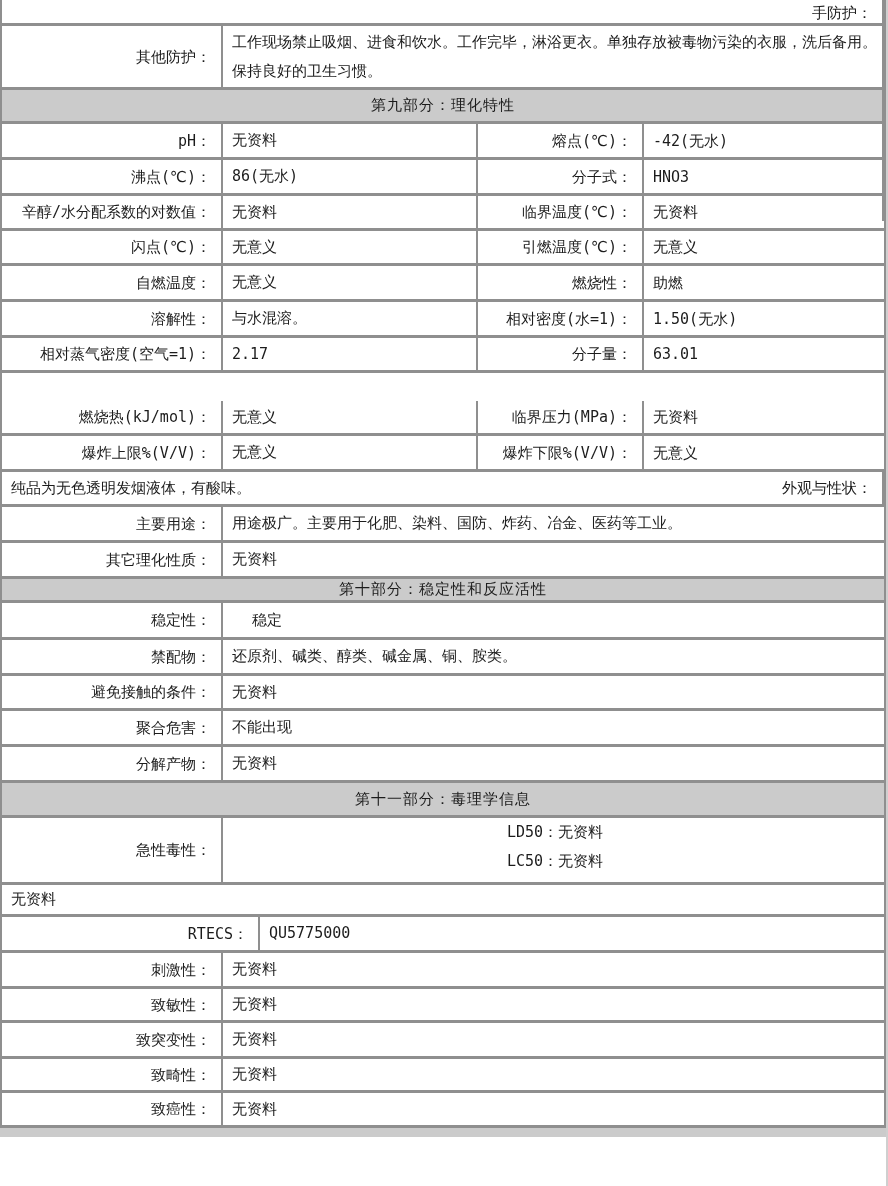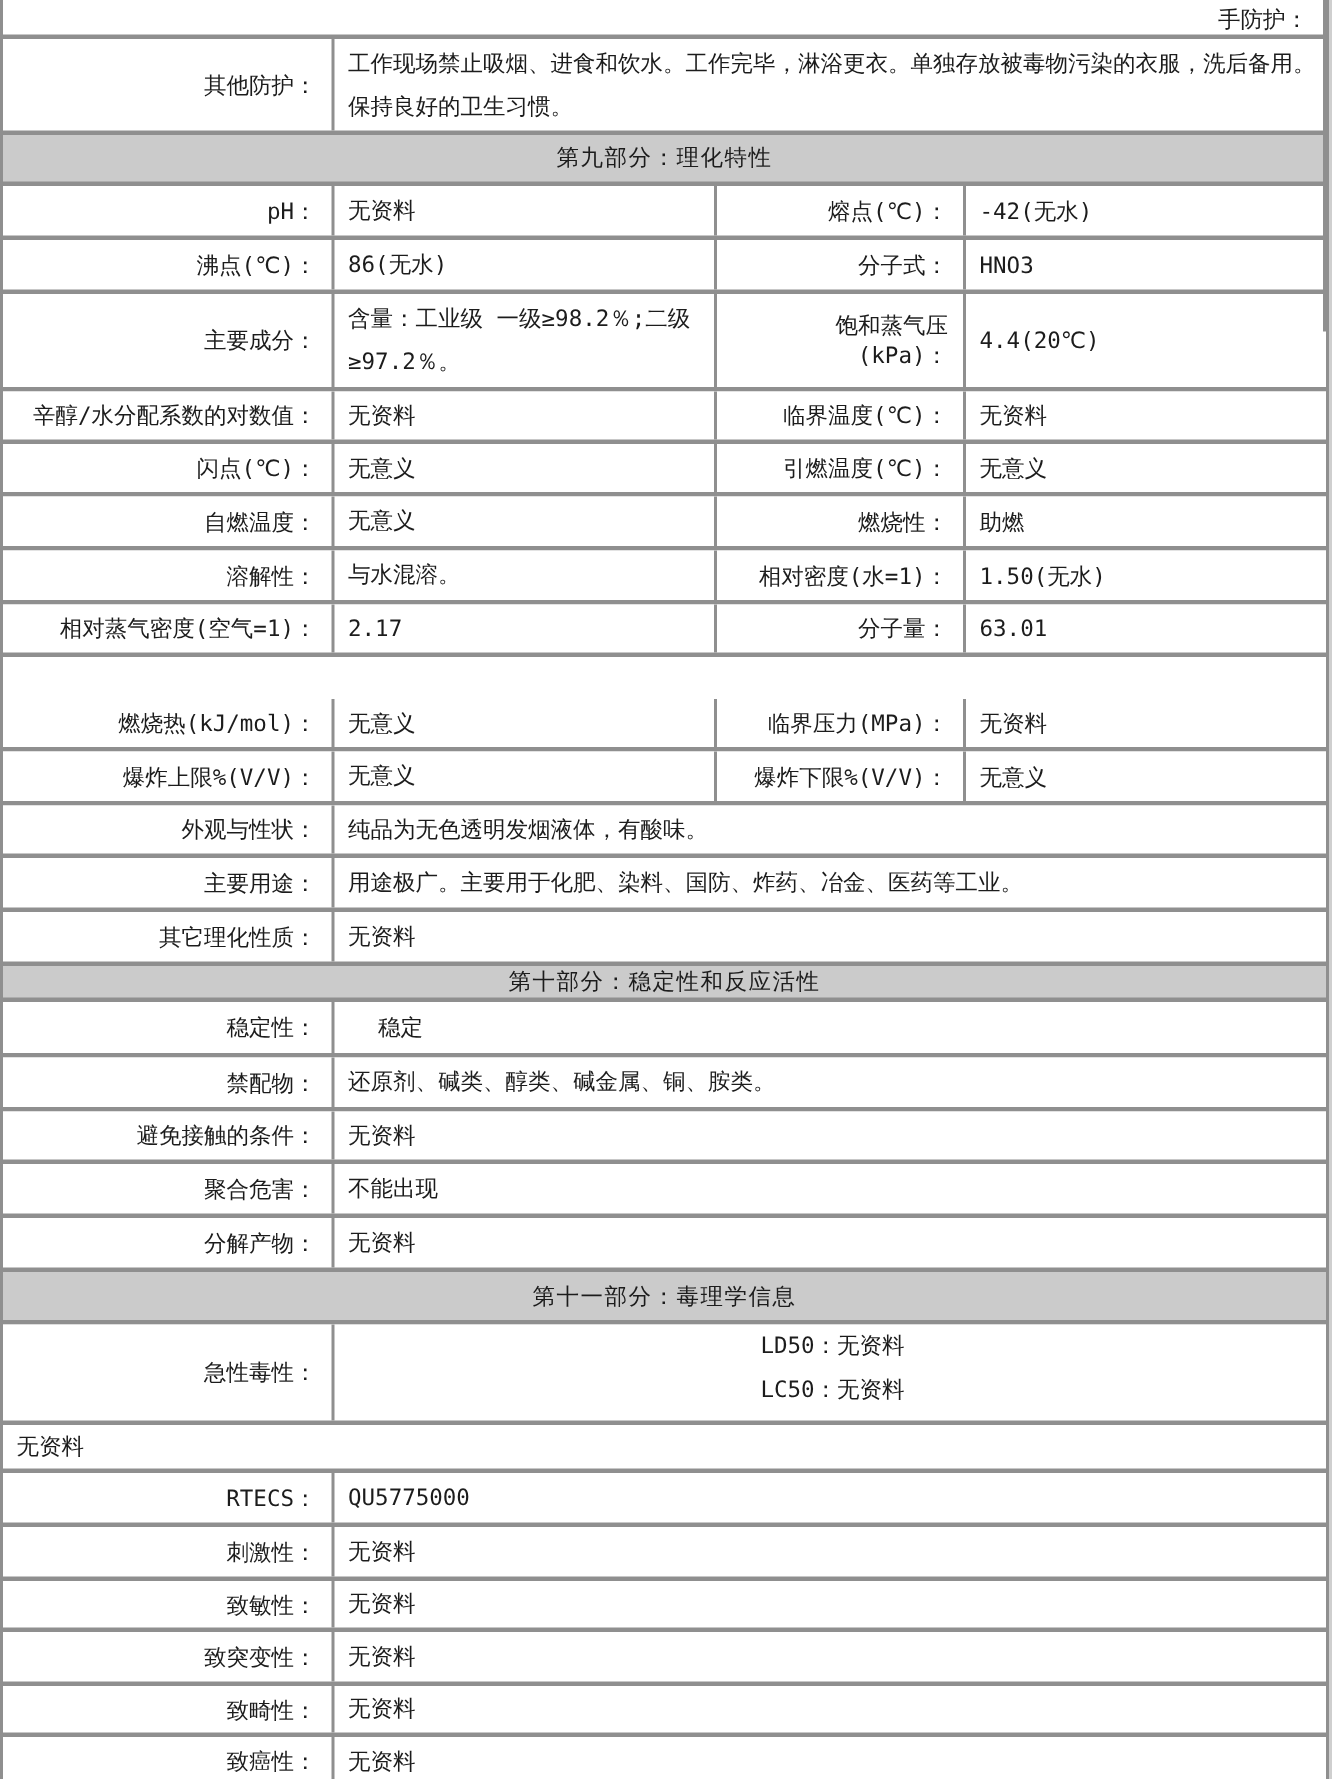--- a/index.html
+++ b/index.html
@@ -131,34 +131,20 @@
         <div class="cell value value1">
           <span class="wrap">86(无水)</span>
         </div>
         <div class="cell label2">
           <span>分子式：</span>
         </div>
         <div class="cell value value2">
           <span>HNO3</span>
         </div>
       </div>
-      <div class="row kv4" style="height: 65px;">
-        <div class="cell label">
-          <span>主要成分：</span>
-        </div>
-        <div class="cell value value1">
-          <span class="wrap">含量：工业级 一级≥98.2％;二级≥97.2％。</span>
-        </div>
-        <div class="cell label2">
-          <span>饱和蒸气压(kPa)：</span>
-        </div>
-        <div class="cell value value2">
-          <span>4.4(20℃)</span>
-        </div>
-      </div>
       <div class="row kv4" style="height: 35px;">
         <div class="cell label">
           <span>辛醇/水分配系数的对数值：</span>
         </div>
         <div class="cell value value1">
           <span class="wrap">无资料</span>
         </div>
         <div class="cell label2">
           <span>临界温度(℃)：</span>
         </div>
@@ -244,25 +230,25 @@
           <span class="wrap">无意义</span>
         </div>
         <div class="cell label2">
           <span>爆炸下限%(V/V)：</span>
         </div>
         <div class="cell value value2">
           <span>无意义</span>
         </div>
       </div>
       <div class="row" style="height: 35px;">
+        <div class="cell value">
+          <span class="wrap">纯品为无色透明发烟液体，有酸味。</span>
+        </div>
         <div class="cell label">
           <span>外观与性状：</span>
-        </div>
-        <div class="cell value">
-          <span class="wrap">纯品为无色透明发烟液体，有酸味。</span>
         </div>
       </div>
       <div class="row" style="height: 36px;">
         <div class="cell label">
           <span>主要用途：</span>
         </div>
         <div class="cell value">
           <span class="wrap">用途极广。主要用于化肥、染料、国防、炸药、冶金、医药等工业。</span>
         </div>
       </div>
@@ -327,21 +313,21 @@
         <div class="cell value multiline">
           <div class="line">LD50：无资料</div>
           <div class="line">LC50：无资料</div>
         </div>
       </div>
       <div class="row" style="height: 32px;">
         <div class="cell value">
           <span class="wrap">无资料</span>
         </div>
       </div>
-      <div class="row" style="height: 36px;">
+      <div class="row" style="height: 36px; padding-left: 37px;">
         <div class="cell label">
           <span>RTECS：</span>
         </div>
         <div class="cell value">
           <span class="wrap">QU5775000</span>
         </div>
       </div>
       <div class="row" style="height: 36px;">
         <div class="cell label">
           <span>刺激性：</span>

